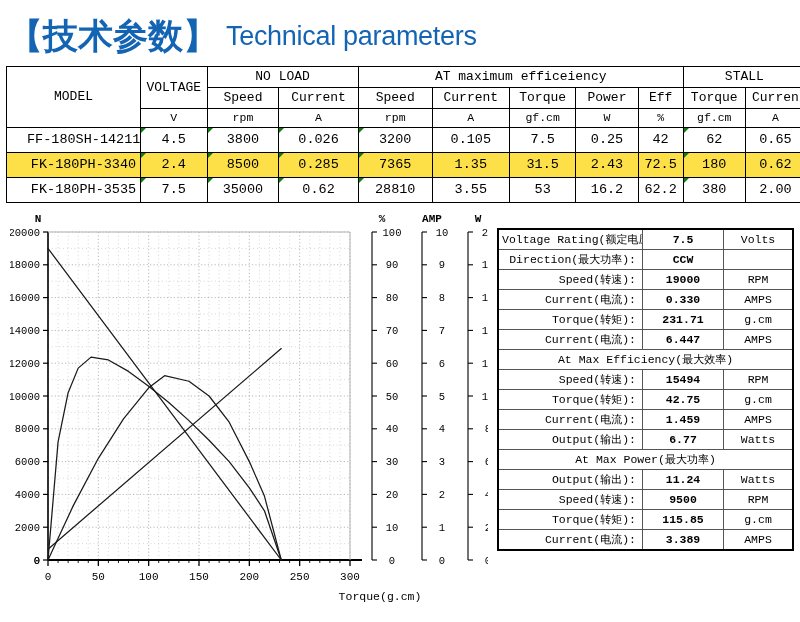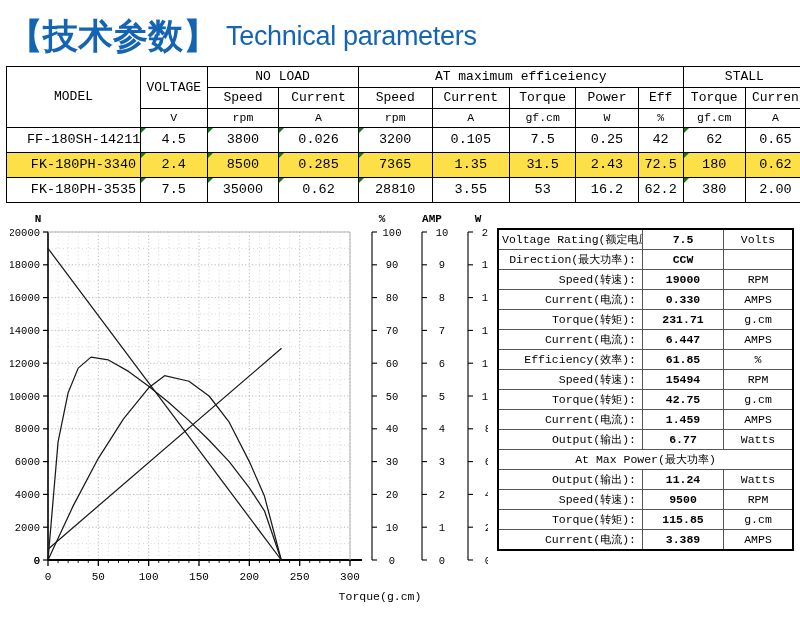--- a/index.html
+++ b/index.html
@@ -467,23 +467,21 @@
         <td class="label">Torque(<span class="cjk">转矩</span>):</td>
         <td class="value">231.71</td>
         <td class="unit">g.cm</td>
       </tr>
       <tr>
         <td class="label">Current(<span class="cjk">电流</span>):</td>
         <td class="value">6.447</td>
         <td class="unit">AMPS</td>
       </tr>
       <tr>
-        <td class="label">Efficiency(<span class="cjk">效率</span>):</td>
-        <td class="value">61.85</td>
-        <td class="unit">%</td>
+        <td class="section" colspan="3">At Max Efficiency(<span class="cjk">最大效率</span>)</td>
       </tr>
       <tr>
         <td class="label">Speed(<span class="cjk">转速</span>):</td>
         <td class="value">15494</td>
         <td class="unit">RPM</td>
       </tr>
       <tr>
         <td class="label">Torque(<span class="cjk">转矩</span>):</td>
         <td class="value">42.75</td>
         <td class="unit">g.cm</td>

